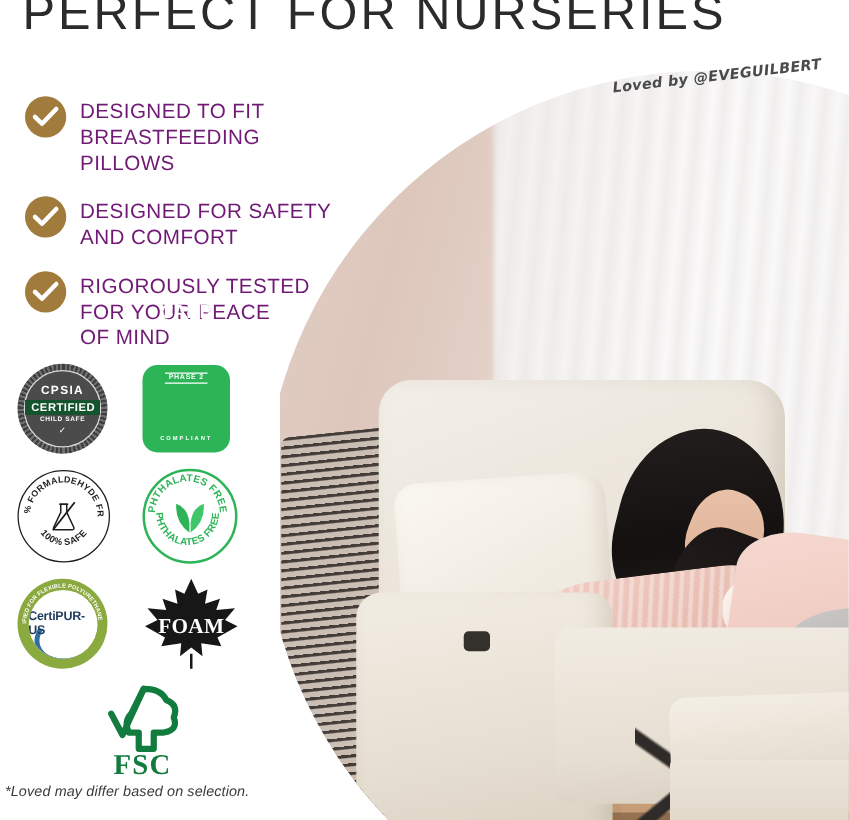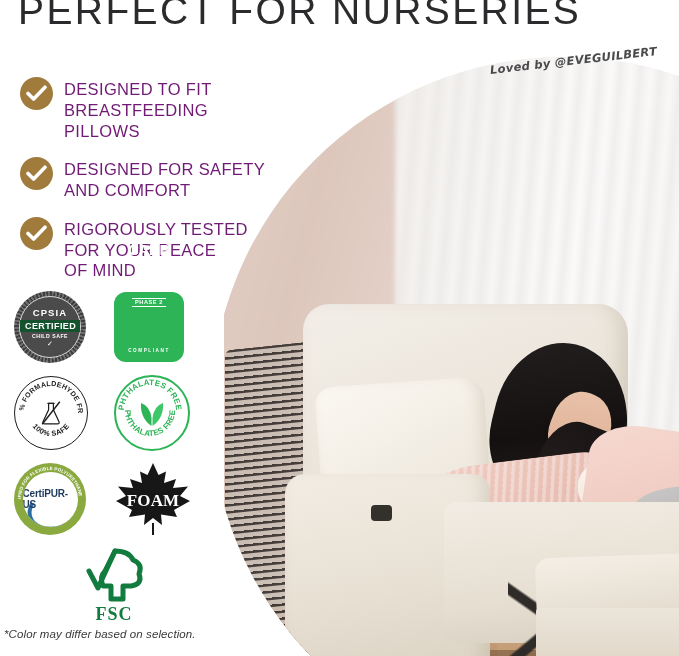--- a/index.html
+++ b/index.html
@@ -458,21 +458,21 @@
     color: #fff; letter-spacing: 0.2px;
     z-index: 2;
   }
 
   
   .seal-fsc { width: 86px; height: 76px; position: relative; }
   .fsc-txt {
     position: absolute; left: 0; right: 0; bottom: -2px;
     text-align: center;
     font-family: "Liberation Serif", serif;
-    font-size: 18px; font-weight: 700;
+    font-size: 23px; font-weight: 700;
     color: #127c3e; letter-spacing: 1px; margin-top: 12px;
   }
 
   
   .footnote {
     position: absolute;
     left: 4px;
     bottom: 16px;
     font-size: 11.5px;
     font-style: italic;
@@ -661,15 +661,15 @@
         <svg width="86" height="62" viewBox="0 0 86 62" aria-hidden="true">
           <path d="M18 24 L27 41 L44 4" fill="none" stroke="#127c3e" stroke-width="5" stroke-linecap="round" stroke-linejoin="round"></path>
           <path d="M44 4 Q58 4 62 13 Q72 17 68 27 Q72 37 60 39 L52 39 L52 52 L40 52 L40 39 L32 39 Q28 30 34 24 Z" fill="none" stroke="#127c3e" stroke-width="5" stroke-linejoin="round"></path>
         </svg>
         <div class="fsc-txt">FSC</div>
       </div>
     </div>
 
   </div>
 
-  <div class="footnote">*Color may differ based on selection.</div>
+  <div class="footnote">*Loved may differ based on selection.</div>
 
 </div>
 
 </body></html>

